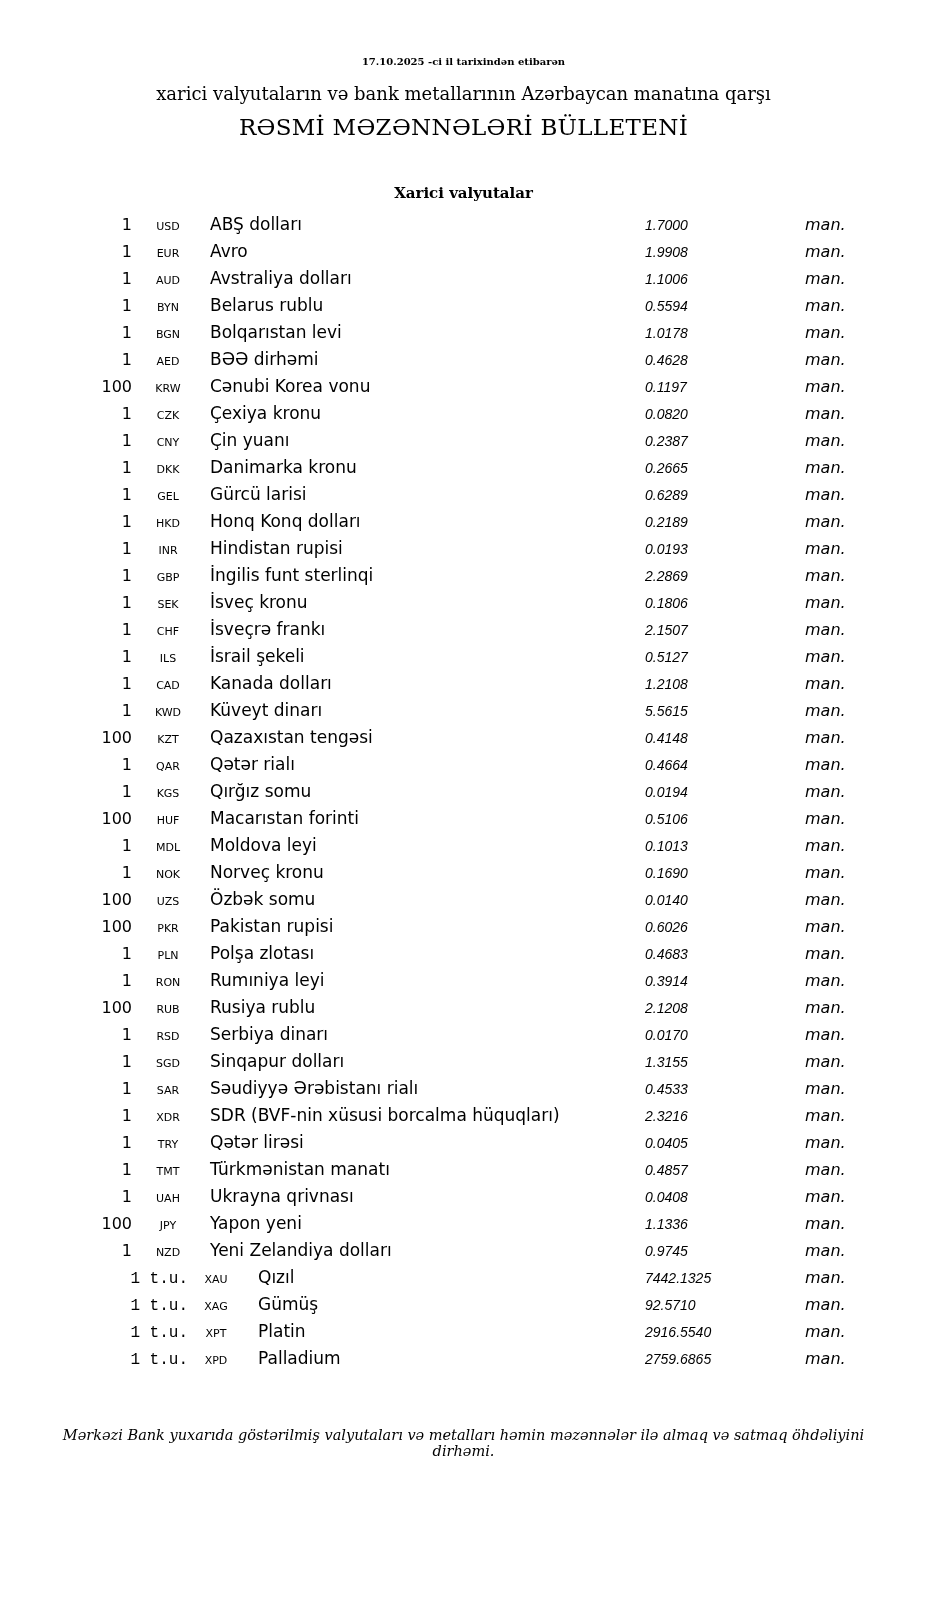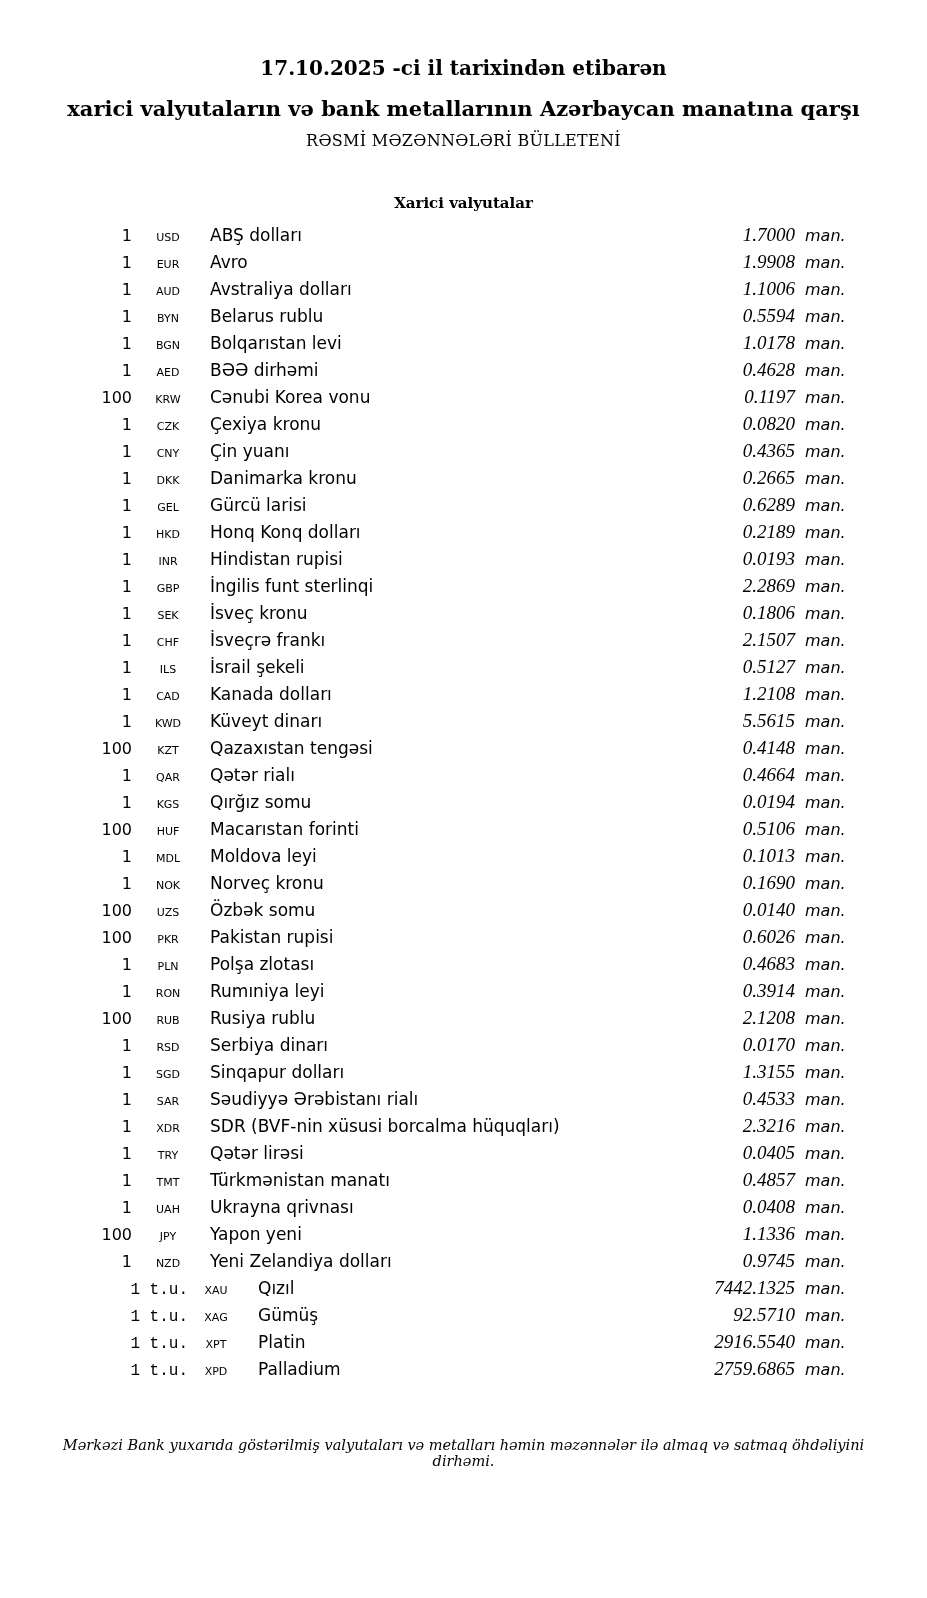--- a/index.html
+++ b/index.html
@@ -26,32 +26,32 @@
   .bank-title {
     font-family: "DejaVu Serif", serif;
     font-weight: bold;
     font-size: 24px;
     letter-spacing: 0.2px;
     margin: 12px 0 0 0;
   }
   .date-line {
     font-family: "DejaVu Serif", serif;
     font-weight: bold;
-    font-size: 20px;
+    font-size: 10px;
     margin-top: 16px;
   }
   .subtitle-line {
     font-family: "DejaVu Serif", serif;
-    font-weight: bold;
-    font-size: 21px;
+    font-weight: normal;
+    font-size: 18px;
     margin-top: 16px;
   }
   .bulletin-line {
     font-family: "DejaVu Serif", serif;
-    font-size: 16px;
+    font-size: 23px;
     margin-top: 10px;
     letter-spacing: 0.3px;
   }
   .section-title {
     font-family: "DejaVu Serif", serif;
     font-weight: bold;
     font-size: 15px;
     text-align: center;
     margin-top: 44px;
     margin-bottom: 12px;
@@ -81,24 +81,24 @@
     text-align: center;
     font-size: 11px;
     padding-right: 10px !important;
   }
   .col-name {
     font-size: 17px;
     padding-left: 4px !important;
   }
   .col-value {
     width: 150px;
-    text-align: right;
-    font-size: 19px;
+    text-align: left;
+    font-size: 14px;
     font-style: italic;
-    font-family: Liberation Serif, serif;
+    font-family: Liberation Sans, sans-serif;
     padding-right: 10px !important;
   }
   .col-unit {
     width: 62px;
     text-align: left;
     font-size: 16px;
     font-style: italic;
   }
   table.rates tr {
     height: 27px;
@@ -189,21 +189,21 @@
           <td class="col-amount">1</td>
           <td class="col-code">CZK</td>
           <td class="col-name">Çexiya kronu</td>
           <td class="col-value">0.0820</td>
           <td class="col-unit">man.</td>
         </tr>
         <tr>
           <td class="col-amount">1</td>
           <td class="col-code">CNY</td>
           <td class="col-name">Çin yuanı</td>
-          <td class="col-value">0.4365</td>
+          <td class="col-value">0.2387</td>
           <td class="col-unit">man.</td>
         </tr>
         <tr>
           <td class="col-amount">1</td>
           <td class="col-code">DKK</td>
           <td class="col-name">Danimarka kronu</td>
           <td class="col-value">0.2665</td>
           <td class="col-unit">man.</td>
         </tr>
         <tr>

